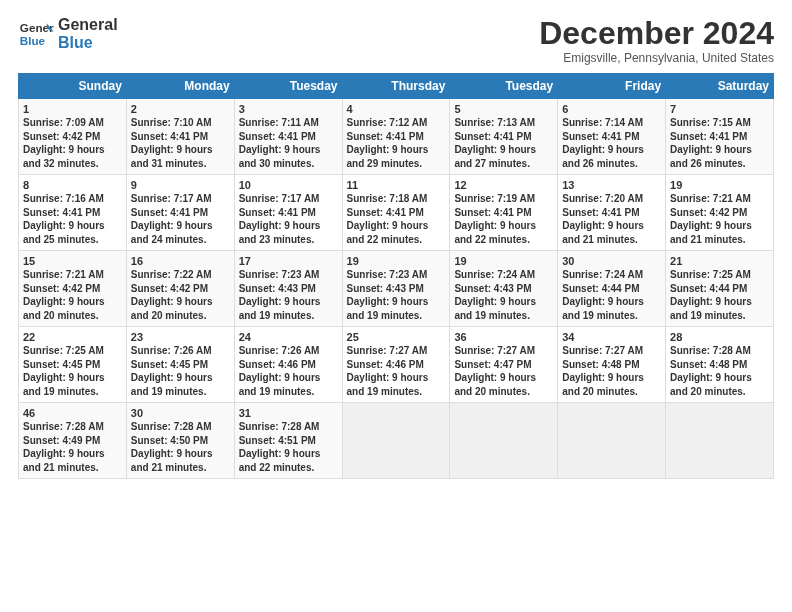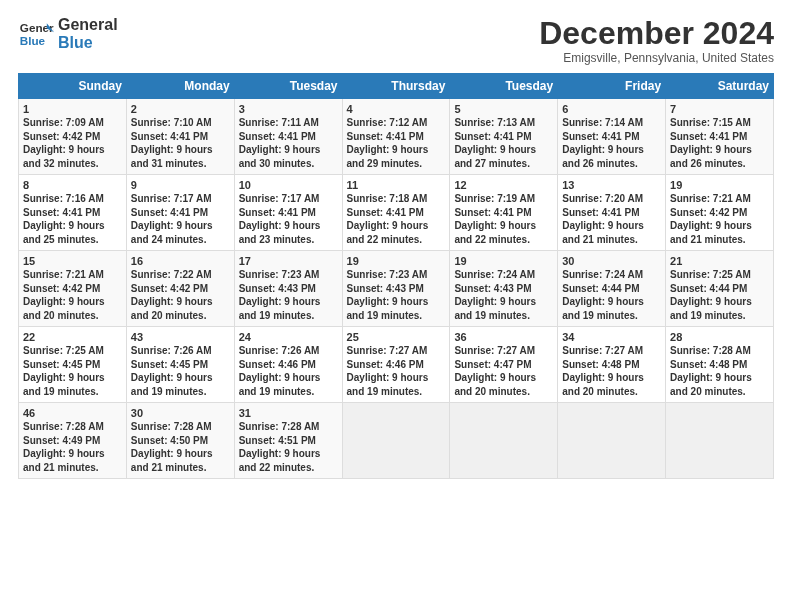--- a/index.html
+++ b/index.html
@@ -150,21 +150,21 @@
           <td><span class="day-num">15</span><span class="cell-text">Sunrise: 7:21 AM<br>Sunset: 4:42 PM<br>Daylight: 9 hours and 20 minutes.</span></td>
           <td><span class="day-num">16</span><span class="cell-text">Sunrise: 7:22 AM<br>Sunset: 4:42 PM<br>Daylight: 9 hours and 20 minutes.</span></td>
           <td><span class="day-num">17</span><span class="cell-text">Sunrise: 7:23 AM<br>Sunset: 4:43 PM<br>Daylight: 9 hours and 19 minutes.</span></td>
           <td><span class="day-num">19</span><span class="cell-text">Sunrise: 7:23 AM<br>Sunset: 4:43 PM<br>Daylight: 9 hours and 19 minutes.</span></td>
           <td><span class="day-num">19</span><span class="cell-text">Sunrise: 7:24 AM<br>Sunset: 4:43 PM<br>Daylight: 9 hours and 19 minutes.</span></td>
           <td><span class="day-num">30</span><span class="cell-text">Sunrise: 7:24 AM<br>Sunset: 4:44 PM<br>Daylight: 9 hours and 19 minutes.</span></td>
           <td><span class="day-num">21</span><span class="cell-text">Sunrise: 7:25 AM<br>Sunset: 4:44 PM<br>Daylight: 9 hours and 19 minutes.</span></td>
         </tr>
         <tr>
           <td><span class="day-num">22</span><span class="cell-text">Sunrise: 7:25 AM<br>Sunset: 4:45 PM<br>Daylight: 9 hours and 19 minutes.</span></td>
-          <td><span class="day-num">43</span><span class="cell-text">Sunrise: 7:26 AM<br>Sunset: 4:45 PM<br>Daylight: 9 hours and 19 minutes.</span></td>
+          <td><span class="day-num">23</span><span class="cell-text">Sunrise: 7:26 AM<br>Sunset: 4:45 PM<br>Daylight: 9 hours and 19 minutes.</span></td>
           <td><span class="day-num">24</span><span class="cell-text">Sunrise: 7:26 AM<br>Sunset: 4:46 PM<br>Daylight: 9 hours and 19 minutes.</span></td>
           <td><span class="day-num">25</span><span class="cell-text">Sunrise: 7:27 AM<br>Sunset: 4:46 PM<br>Daylight: 9 hours and 19 minutes.</span></td>
           <td><span class="day-num">36</span><span class="cell-text">Sunrise: 7:27 AM<br>Sunset: 4:47 PM<br>Daylight: 9 hours and 20 minutes.</span></td>
           <td><span class="day-num">34</span><span class="cell-text">Sunrise: 7:27 AM<br>Sunset: 4:48 PM<br>Daylight: 9 hours and 20 minutes.</span></td>
           <td><span class="day-num">28</span><span class="cell-text">Sunrise: 7:28 AM<br>Sunset: 4:48 PM<br>Daylight: 9 hours and 20 minutes.</span></td>
         </tr>
         <tr>
           <td><span class="day-num">46</span><span class="cell-text">Sunrise: 7:28 AM<br>Sunset: 4:49 PM<br>Daylight: 9 hours and 21 minutes.</span></td>
           <td><span class="day-num">30</span><span class="cell-text">Sunrise: 7:28 AM<br>Sunset: 4:50 PM<br>Daylight: 9 hours and 21 minutes.</span></td>
           <td><span class="day-num">31</span><span class="cell-text">Sunrise: 7:28 AM<br>Sunset: 4:51 PM<br>Daylight: 9 hours and 22 minutes.</span></td>

